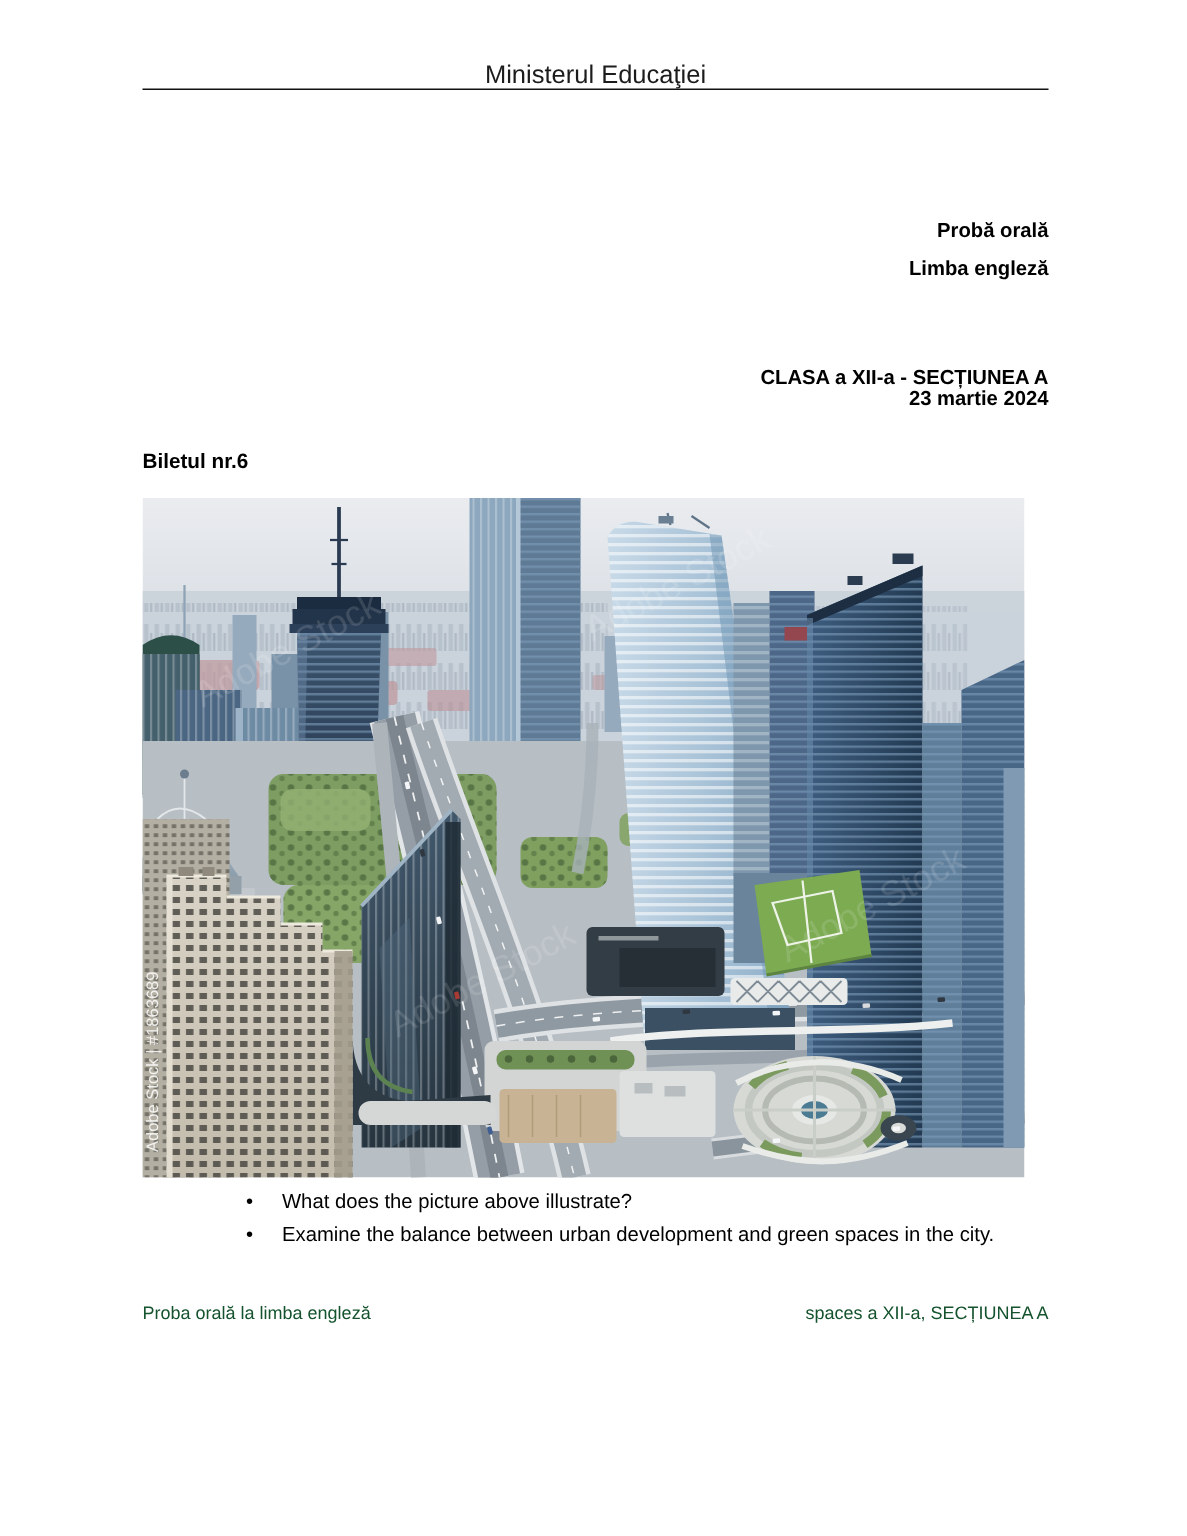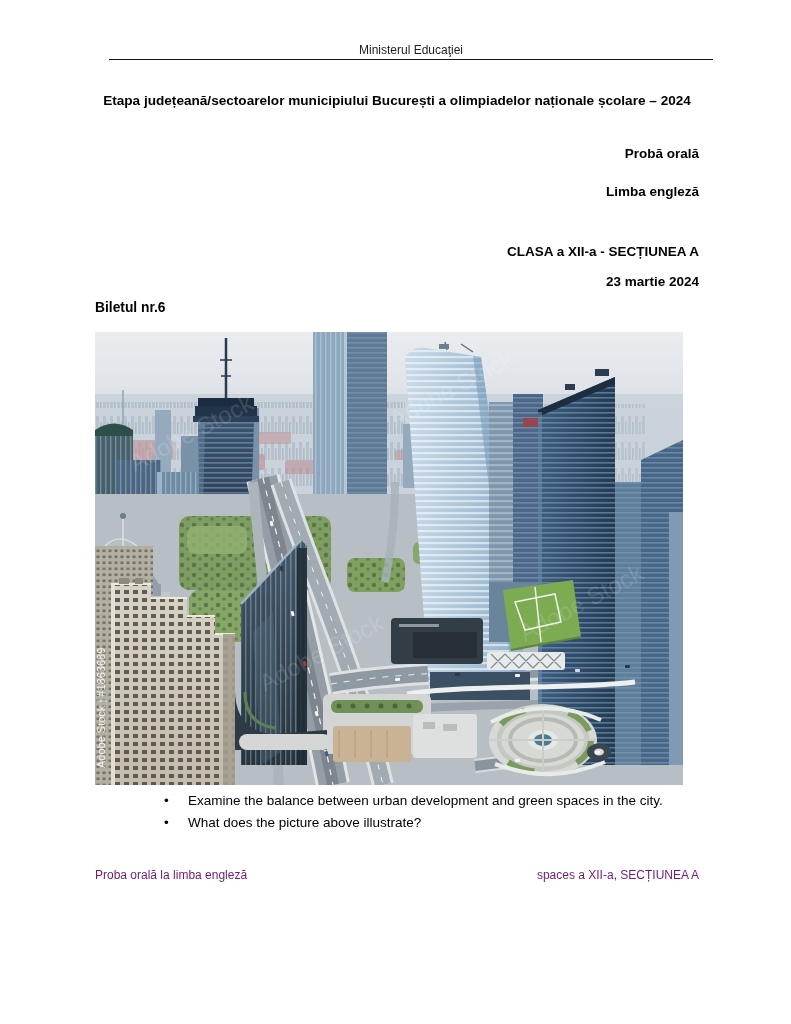--- a/index.html
+++ b/index.html
@@ -4,61 +4,60 @@
 <style>
   * { margin:0; padding:0; box-sizing:border-box; }
   html,body { background:#ffffff; }
   body {
     width:791px; height:1024px; position:relative; overflow:hidden;
     font-family:"Liberation Sans", sans-serif; color:#000;
   }
   .content { position:absolute; left:95px; top:0; width:604px; height:1024px; }
 
   .doc-header {
-    position:absolute; top:43px; left:14px; width:604px;
-    text-align:center; font-size:12px; line-height:14px; color:#1c1c1c;
+    position:absolute; top:43px; left:0; width:604px;
+    text-align:center; font-size:17px; line-height:14px; color:#1c1c1c;
     border-bottom:1.5px solid #111; padding-bottom:2px;
   }
   .doc-title {
     position:absolute; top:92px; left:0; width:604px;
     text-align:center; font-weight:bold; font-size:13.6px; line-height:17px;
   }
   .sub { position:absolute; left:0; width:604px; text-align:right; font-weight:bold; font-size:13.5px; }
   .s1 { top:146px; }
-  .s2 { top:184px; }
+  .s2 { top:171px; }
   .s3 { top:208px;margin-top:36px; }
-  .date { top:258px;margin-top:16px; }
+  .date { top:258px; }
   .ticket { position:absolute; top:300px; left:0; font-weight:bold; font-size:13.8px; }
 
   .photo { position:absolute; top:332px; left:0; width:588px; height:453px; }
   .photo svg { display:block; width:588px; height:453px; }
 
   .questions { position:absolute; top:790px; left:0; width:604px; list-style:none; }
   .questions li {
     position:relative; padding-left:93px; font-size:13.5px; line-height:21.8px;
     text-align:justify;
   }
   .questions li::before {
     content:"\2022"; position:absolute; left:69px; top:0; font-size:13.5px;
   }
   .doc-footer {
     position:absolute; top:868px; left:0; width:604px;
-    display:flex; justify-content:space-between; font-size:12px; line-height:15px; color:#701a75;
+    display:flex; justify-content:space-between; font-size:12px; line-height:15px; color:#14532d;
   }
 </style>
 </head>
 <body>
 
 <div class="content">
 
   <header class="doc-header">
     <div>Ministerul Educaţiei</div>
   </header>
 
-  <div class="doc-title">Etapa județeană/sectoarelor municipiului București a olimpiadelor naționale școlare – 2024</div>
   <p class="sub s1">Probă orală</p>
   <p class="sub s2">Limba engleză</p>
   <p class="sub s3">CLASA a XII-a - SECȚIUNEA A</p>
   <p class="sub date">23 martie 2024</p>
   <p class="ticket">Biletul nr.6</p>
 
   <figure class="photo">
     <svg viewBox="0 0 588 453" preserveAspectRatio="none" role="img">
       <defs>
         <linearGradient id="skyG" x1="0" y1="0" x2="0" y2="1">
@@ -348,22 +347,22 @@
         <text transform="translate(10,436) rotate(-90)" font-size="11" opacity="0.85">Adobe Stock | #1863689</text>
         <text transform="translate(40,140) rotate(-28)" font-size="24" opacity="0.13">Adobe Stock</text>
         <text transform="translate(300,96) rotate(-28)" font-size="24" opacity="0.13">Adobe Stock</text>
         <text transform="translate(170,360) rotate(-28)" font-size="24" opacity="0.12">Adobe Stock</text>
         <text transform="translate(430,310) rotate(-28)" font-size="24" opacity="0.12">Adobe Stock</text>
       </g>
     </svg>
   </figure>
 
   <ul class="questions">
+    <li>What does the picture above illustrate?</li>
     <li>Examine the balance between urban development and green spaces in the city.</li>
-    <li>What does the picture above illustrate?</li>
   </ul>
 
   <footer class="doc-footer">
     <span>Proba orală la limba engleză</span>
     <span>spaces a XII-a, SECȚIUNEA A</span>
   </footer>
 
 </div>
 
 </body></html>

